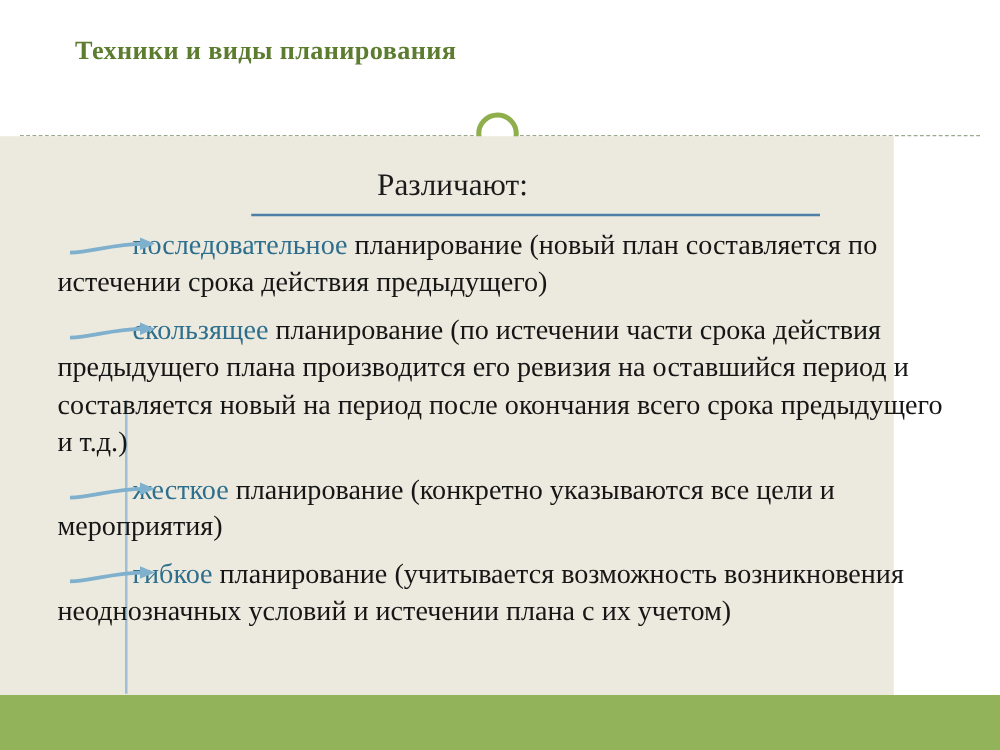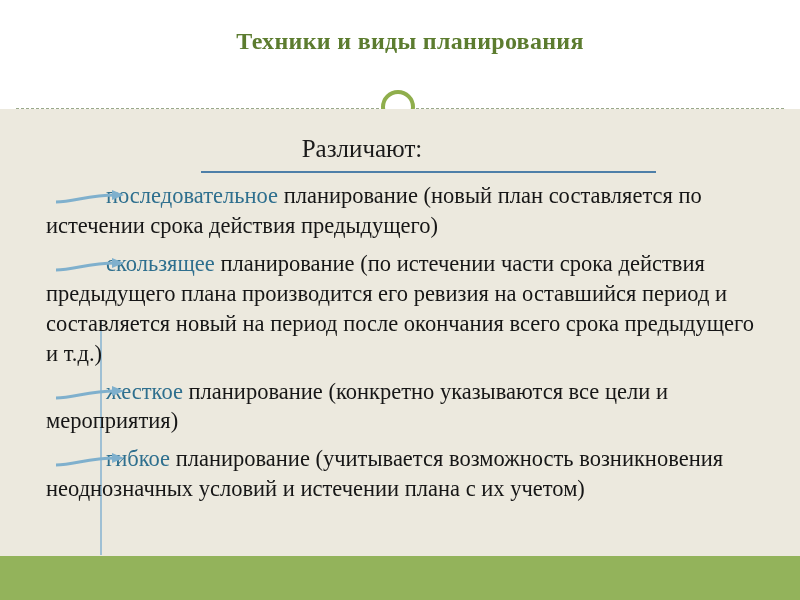--- a/index.html
+++ b/index.html
@@ -27,24 +27,24 @@
     top: 0;
     width: 800px;
     height: 108px;
     background: #ffffff;
   }
   .slide-title {
     position: absolute;
     left: 60px;
     top: 28px;
     width: 700px;
-    text-align: center;
+    text-align: left;
     font-family: "Liberation Serif", serif;
     font-weight: bold;
-    font-size: 24px;
+    font-size: 21px;
     color: #5c7c2f;
     letter-spacing: 0.3px;
   }
   .header-rule {
     position: absolute;
     left: 16px;
     top: 108px;
     width: 768px;
     border-top: 1px dashed #9aa98b;
     height: 0;
@@ -58,21 +58,21 @@
     border: 4px solid #8fae4c;
     border-radius: 50%;
     background: #ffffff;
     box-sizing: border-box;
   }
   
   .body-area {
     position: absolute;
     left: 0;
     top: 109px;
-    width: 800px;
+    width: 715px;
     height: 447px;
     background: #ece9de;
     text-decoration: underline;
   }
   .footer-bar {
     position: absolute;
     left: 0;
     top: 556px;
     width: 800px;
     height: 44px;

